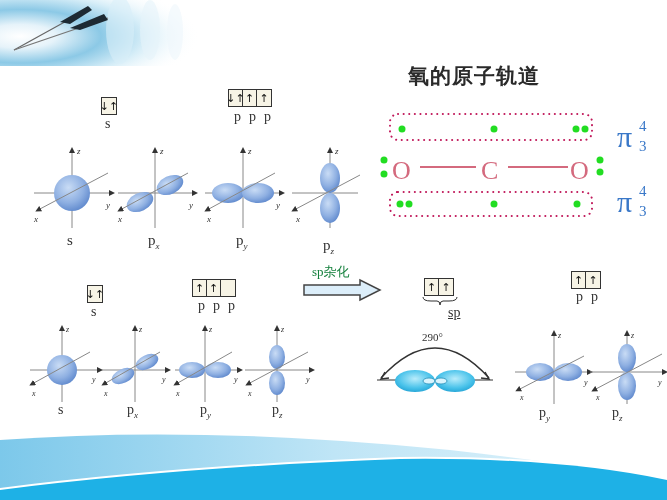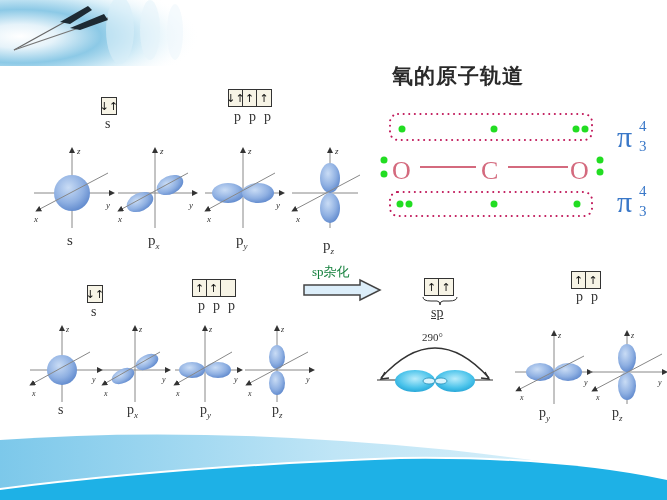--- a/index.html
+++ b/index.html
@@ -4,21 +4,21 @@
 <style>
   * { box-sizing: border-box; margin: 0; padding: 0; }
   html, body { width: 667px; height: 500px; overflow: hidden; background: #ffffff; }
   body { position: relative; font-family: "Liberation Serif", "DejaVu Serif", serif; color: #333; }
   .abs { position: absolute; }
 
   
   #header-deco { position: absolute; left: 0; top: 0; width: 200px; height: 70px; }
 
   
-  .title { position: absolute; left: 392px; top: 62px; font-family: "DejaVu Sans", "Liberation Sans", sans-serif; font-weight: bold; font-size: 21px; color: #2a2a2a; letter-spacing: 1px; }
+  .title { position: absolute; left: 408px; top: 62px; font-family: "DejaVu Sans", "Liberation Sans", sans-serif; font-weight: bold; font-size: 21px; color: #2a2a2a; letter-spacing: 1px; }
 
   
   .obox { position: absolute; display: flex; border: 1.5px solid #333; background: #f7f4e6; }
   .obox .cell { width: 14px; height: 16px; border-right: 1.5px solid #333; display: flex; align-items: center; justify-content: center; font-size: 11px; font-family: "DejaVu Sans", sans-serif; color: #111; line-height: 1; }
   .obox .cell:last-child { border-right: none; }
 
   .lbl { position: absolute; font-size: 14px; color: #333; font-family: "Liberation Serif", "DejaVu Serif", serif; }
   .lbl sub { font-size: 9px; font-style: italic; }
   .plabels { position: absolute; display: flex; gap: 8px; font-size: 14px; color: #333; }
 
@@ -175,21 +175,21 @@
   <path d="M2,7 L58,7 L58,2 L78,12 L58,22 L58,17 L2,17 Z" fill="#dceefa" stroke="#444" stroke-width="1.5"></path>
 </svg>
 
 <div class="obox" style="left:424px; top:278px;">
   <div class="cell">↑</div>
   <div class="cell">↑</div>
 </div>
 <svg class="abs" style="left:422px; top:296px;" width="36" height="10" viewBox="0 0 36 10">
   <path d="M1,1 Q1,5 9,5 L15,5 Q18,5 18,9 Q18,5 21,5 L27,5 Q35,5 35,1" fill="none" stroke="#333" stroke-width="1"></path>
 </svg>
-<div class="lbl" style="left:431px; top:305px;text-decoration:underline;">sp</div>
+<div class="lbl" style="left:448px; top:305px;text-decoration:underline;">sp</div>
 
 <div class="angle-label">290°</div>
 <svg class="abs" style="left:375px; top:340px;" width="120" height="60" viewBox="0 0 120 60">
   <defs>
     <radialGradient id="splobe" cx="0.5" cy="0.4" r="0.6">
       <stop offset="0" stop-color="#b8ecfb"></stop>
       <stop offset="0.7" stop-color="#48c2ea"></stop>
       <stop offset="1" stop-color="#2aa8d8"></stop>
     </radialGradient>
   </defs>

